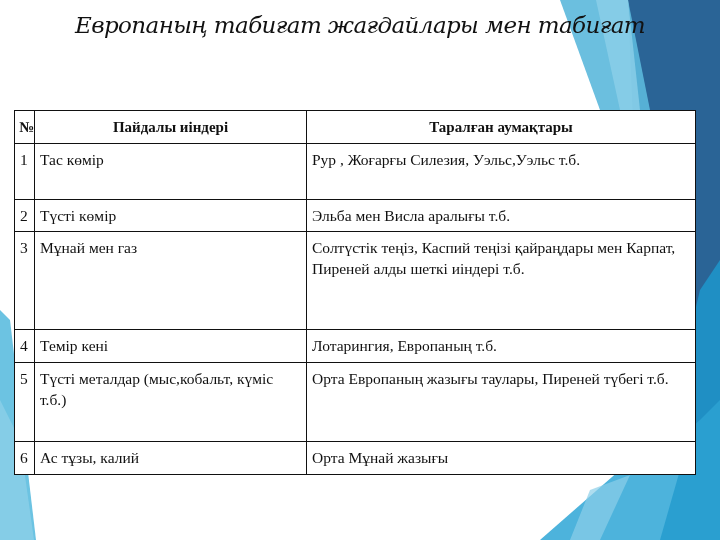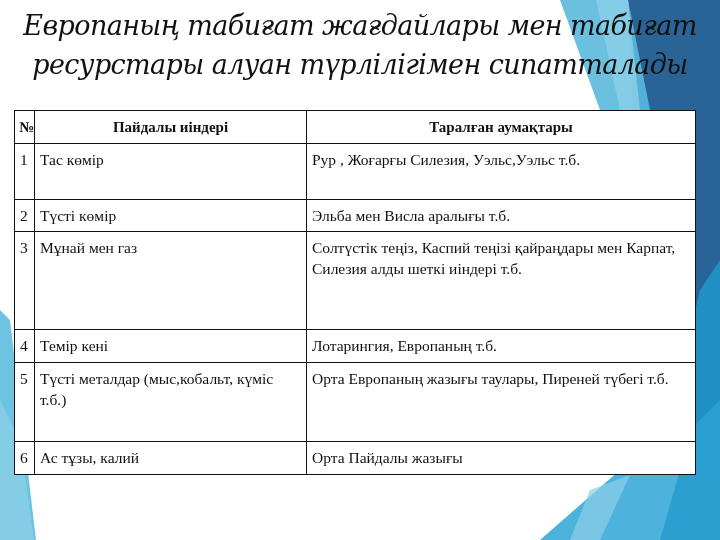--- a/index.html
+++ b/index.html
@@ -6,21 +6,21 @@
     body {
       width: 720px; height: 540px; position: relative; overflow: hidden;
       background: #ffffff;
       font-family: "DejaVu Serif", serif;
     }
     .bg { position: absolute; inset: 0; z-index: 0; }
     .title {
       position: absolute; left: 0; top: 6px; width: 720px;
       text-align: center; z-index: 2;
       font-family: "DejaVu Serif", serif; font-style: italic;
-      font-size: 27px; line-height: 39px; color: #111111;
+      font-size: 23px; line-height: 39px; color: #111111;
       letter-spacing: -0.6px;
     }
     .title div { white-space: nowrap; }
     table.minerals {
       position: absolute; left: 14px; top: 110px; z-index: 2;
       width: 681px; border-collapse: collapse; background: #ffffff;
       font-family: "Liberation Serif", serif; font-size: 15.5px; color: #111111;
       table-layout: fixed;
     }
     table.minerals td, table.minerals th {
@@ -51,21 +51,20 @@
   <polygon points="560,540 700,420 720,400 720,540" fill="#2a9fd0"></polygon>
   <polygon points="540,540 620,470 680,470 660,540" fill="#4db3dc"></polygon>
   <polygon points="570,540 590,490 630,475 600,540" fill="#8ccfe8" opacity="0.7"></polygon>
 
   <polygon points="0,310 10,320 36,540 0,540" fill="#6cc3e2"></polygon>
   <polygon points="0,400 20,440 34,540 0,540" fill="#8ccfe8" opacity="0.8"></polygon>
 </svg>
 
 <div class="title">
   <div>Европаның табиғат жағдайлары мен табиғат</div>
-  <div>ресурстары алуан түрлілігімен сипатталады</div>
 </div>
 
 <table class="minerals">
   <colgroup>
       <col class="c1">
       <col class="c2">
       <col class="c3">
     </colgroup>
   <thead>
     <tr style="height:33px">
@@ -81,31 +80,31 @@
       <td>Рур , Жоғарғы Силезия, Уэльс,Уэльс т.б.</td>
     </tr>
     <tr style="height:32px">
       <td class="num">2</td>
       <td>Түсті көмір</td>
       <td>Эльба мен Висла аралығы т.б.</td>
     </tr>
     <tr style="height:98px">
       <td class="num">3</td>
       <td>Мұнай мен газ</td>
-      <td>Солтүстік теңіз, Каспий теңізі қайраңдары мен Карпат, Силезия алды шеткі иіндері т.б.</td>
+      <td>Солтүстік теңіз, Каспий теңізі қайраңдары мен Карпат, Пиреней алды шеткі иіндері т.б.</td>
     </tr>
     <tr style="height:33px">
       <td class="num">4</td>
       <td>Темір кені</td>
       <td>Лотарингия, Европаның т.б.</td>
     </tr>
     <tr style="height:79px">
       <td class="num">5</td>
       <td>Түсті металдар (мыс,кобальт, күміс т.б.)</td>
       <td>Орта Европаның жазығы таулары, Пиреней түбегі т.б.</td>
     </tr>
     <tr style="height:33px">
       <td class="num">6</td>
       <td>Ас тұзы, калий</td>
-      <td>Орта Пайдалы жазығы</td>
+      <td>Орта Мұнай жазығы</td>
     </tr>
   </tbody>
 </table>
 
 </body></html>

